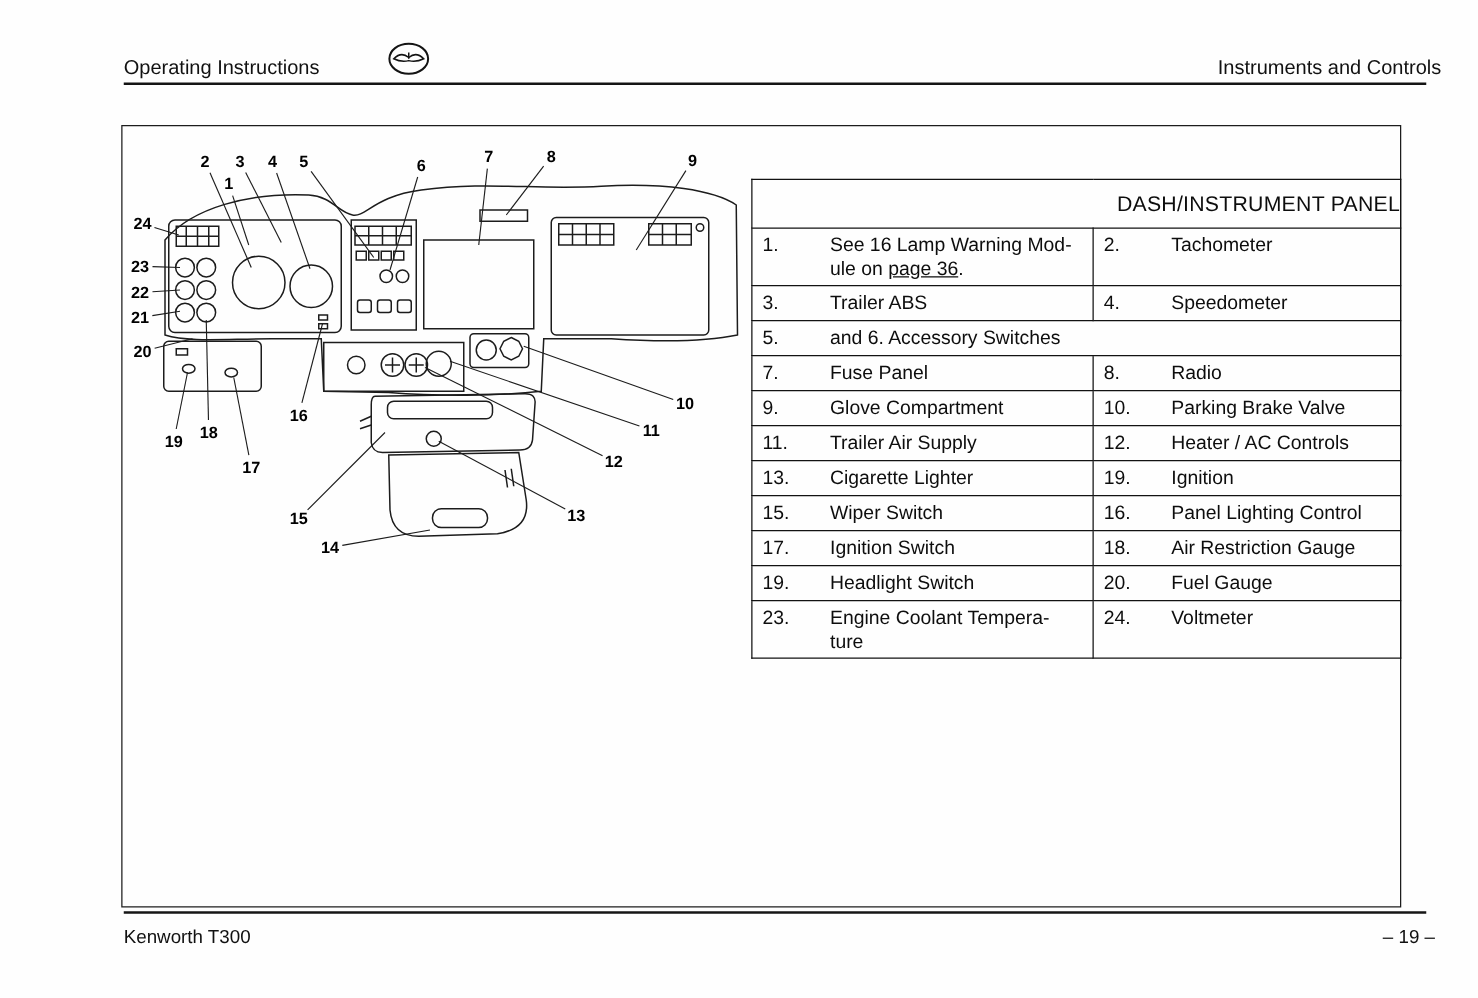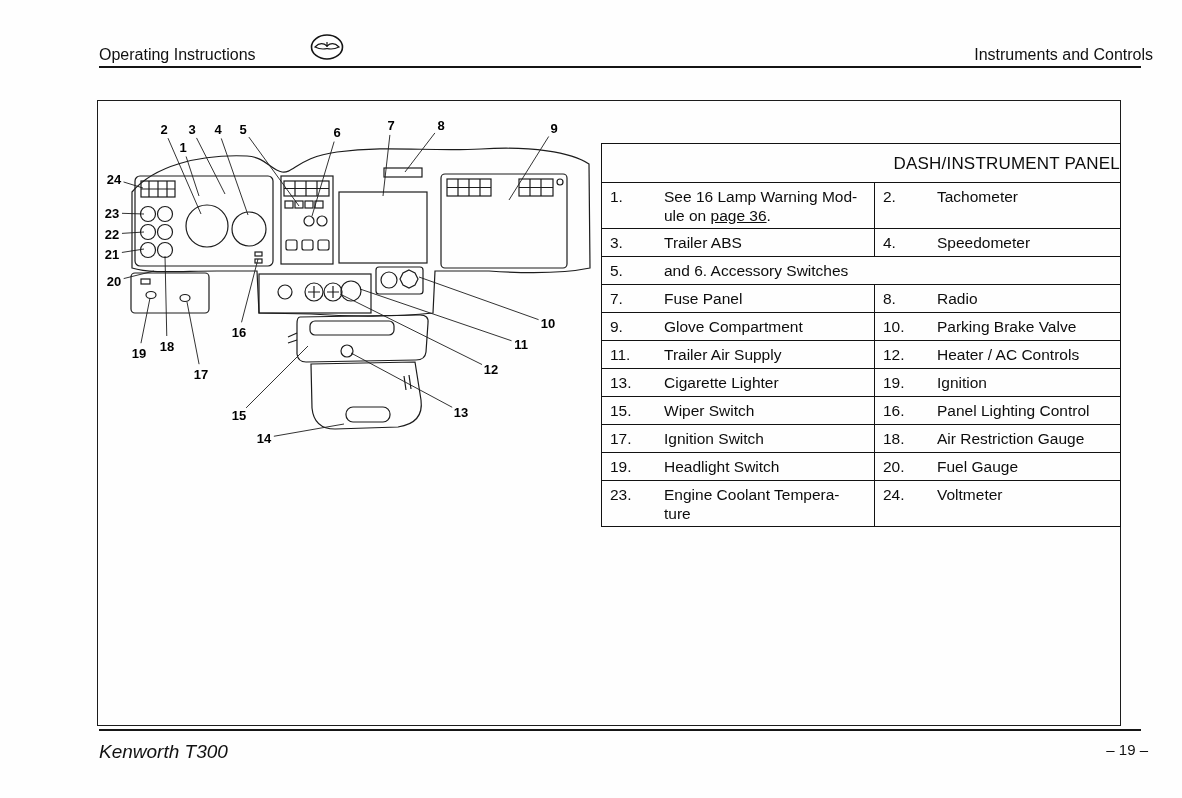--- a/index.html
+++ b/index.html
@@ -25,21 +25,21 @@
   table.panel th, table.panel td { border:1.6px solid #121212; }
   table.panel th { height:39px; font-size:17px; font-weight:normal; text-align:right; vertical-align:middle; letter-spacing:.2px; }
   table.panel td { height:28px; vertical-align:top; padding:4px 4px 3px 8px; }
   .cellwrap { display:flex; }
   .num { flex:0 0 35px; }
   .txt { flex:1 1 auto;margin-left:19px; }
   .xref { text-decoration:underline; cursor:pointer; }
 
   
   .ftr-rule { position:absolute; left:99px; right:41px; top:729px; height:1.5px; background:#161616; }
-  .ftr-left  { position:absolute; left:99px;  top:741px; font-size:19px; font-style:italic; }
+  .ftr-left  { position:absolute; left:99px;  top:741px; font-size:15px; }
   .ftr-right { position:absolute; right:34px; top:741px; font-size:15px; }
 </style>
 </head>
 <body>
 
 <div class="page">
 
   <span class="hdr-left">Operating Instructions</span>
   <svg class="logo" width="38" height="30" viewBox="0 0 38 30">
     <ellipse cx="19" cy="15" rx="15.5" ry="12" fill="none" stroke="#141414" stroke-width="1.6"></ellipse>

